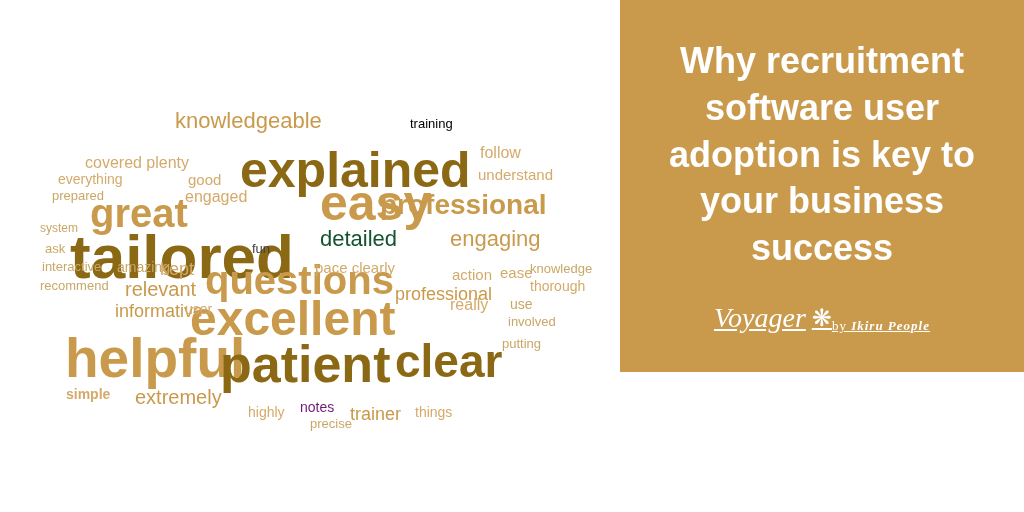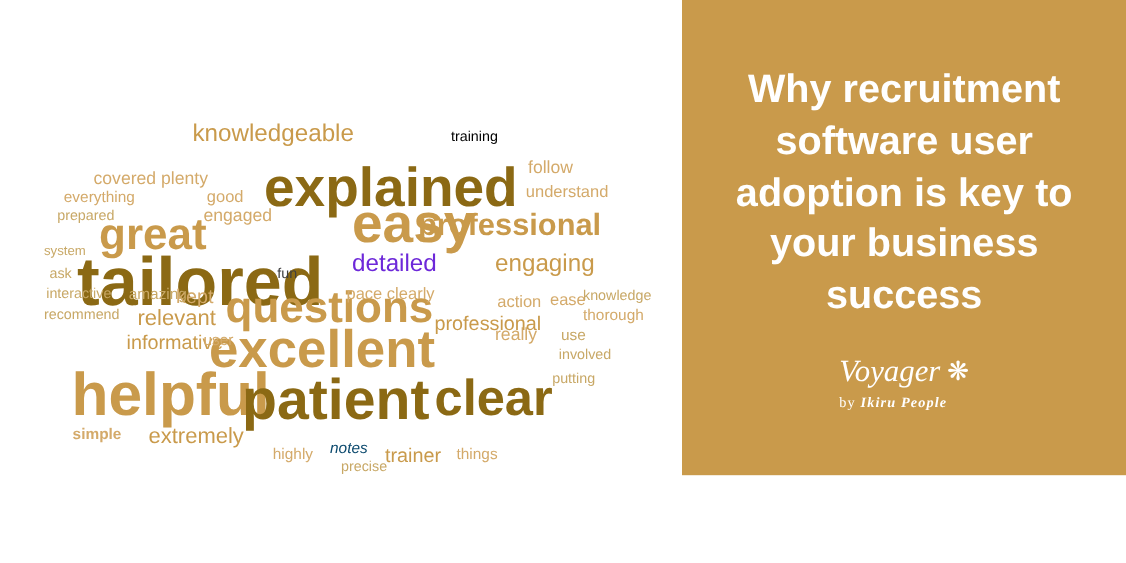--- a/index.html
+++ b/index.html
@@ -15,21 +15,21 @@
       height: 512px;
       background: #ffffff;
       position: relative;
       padding: 20px;
       display: flex;
       align-items: center;
       justify-content: center;
     }
     #right-panel {
       width: 404px;
-      height: 432px;
+      height: 372px;
       background: #C99A4B;
       display: flex;
       flex-direction: column;
       align-items: center;
       justify-content: center;
       padding: 40px 30px;
     }
     .word-cloud {
       position: relative;
       width: 580px;
@@ -46,23 +46,24 @@
       color: #ffffff;
       font-size: 36px;
       font-weight: bold;
       text-align: center;
       line-height: 1.3;
       margin-bottom: 30px;
       font-family: Arial, sans-serif;
     }
     .voyager-logo {
       display: flex;
-      flex-direction: column;
-      align-items: flex-start;
+      flex-direction: row;
+      align-items: flex-end;
       color: #ffffff;
+      text-decoration: underline;
     }
     .voyager-brand {
       display: flex;
       align-items: center;
       gap: 6px;
     }
     .voyager-text {
       font-size: 28px;
       font-style: italic;
       font-family: Georgia, serif;
@@ -93,21 +94,21 @@
       <span class="word" style="left: 200px; top: 308px; font-size: 52px; font-weight: bold; color: rgb(139, 105, 20); font-family: Arial, sans-serif;">patient</span>
       <span class="word" style="left: 220px; top: 115px; font-size: 50px; font-weight: bold; color: rgb(139, 105, 20); font-family: Arial, sans-serif;">explained</span>
       <span class="word" style="left: 170px; top: 265px; font-size: 48px; font-weight: bold; color: rgb(201, 154, 75); font-family: Arial, sans-serif;">excellent</span>
       <span class="word" style="left: 300px; top: 148px; font-size: 50px; font-weight: bold; color: rgb(201, 154, 75); font-family: Arial, sans-serif;">easy</span>
       <span class="word" style="left: 375px; top: 308px; font-size: 46px; font-weight: bold; color: rgb(139, 105, 20); font-family: Arial, sans-serif;">clear</span>
       <span class="word" style="left: 185px; top: 232px; font-size: 40px; font-weight: bold; color: rgb(201, 154, 75); font-family: Arial, sans-serif;">questions</span>
       <span class="word" style="left: 70px; top: 165px; font-size: 40px; font-weight: bold; color: rgb(201, 154, 75); font-family: Arial, sans-serif;">great</span>
       <span class="word" style="left: 360px; top: 163px; font-size: 28px; font-weight: bold; color: rgb(201, 154, 75); font-family: Arial, sans-serif;">professional</span>
       <span class="word" style="left: 155px; top: 82px; font-size: 22px; font-weight: normal; color: rgb(201, 154, 75); font-family: Arial, sans-serif;">knowledgeable</span>
       <span class="word" style="left: 430px; top: 200px; font-size: 22px; font-weight: normal; color: rgb(201, 154, 75); font-family: Arial, sans-serif;">engaging</span>
-      <span class="word" style="left: 300px; top: 200px; font-size: 22px; font-weight: normal; color: #6d28d9; font-family: Arial, sans-serif;">detailed</span>
+      <span class="word" style="left: 300px; top: 200px; font-size: 22px; font-weight: normal; color: #14532d; font-family: Arial, sans-serif;">detailed</span>
       <span class="word" style="left: 105px; top: 252px; font-size: 20px; font-weight: normal; color: rgb(201, 154, 75); font-family: Arial, sans-serif;">relevant</span>
       <span class="word" style="left: 95px; top: 275px; font-size: 18px; font-weight: normal; color: rgb(201, 154, 75); font-family: Arial, sans-serif;">informative</span>
       <span class="word" style="left: 375px; top: 258px; font-size: 18px; font-weight: normal; color: rgb(201, 154, 75); font-family: Arial, sans-serif;">professional</span>
       <span class="word" style="left: 65px; top: 128px; font-size: 16px; font-weight: normal; color: rgb(212, 170, 106); font-family: Arial, sans-serif;">covered plenty</span>
       <span class="word" style="left: 295px; top: 233px; font-size: 15px; font-weight: normal; color: rgb(212, 170, 106); font-family: Arial, sans-serif;">pace  clearly</span>
       <span class="word" style="left: 432px; top: 240px; font-size: 15px; font-weight: normal; color: rgb(212, 170, 106); font-family: Arial, sans-serif;">action</span>
       <span class="word" style="left: 480px; top: 238px; font-size: 15px; font-weight: normal; color: rgb(212, 170, 106); font-family: Arial, sans-serif;">ease</span>
       <span class="word" style="left: 140px; top: 233px; font-size: 18px; font-weight: normal; color: rgb(212, 170, 106); font-family: Arial, sans-serif;">kept</span>
       <span class="word" style="left: 115px; top: 360px; font-size: 20px; font-weight: normal; color: rgb(201, 154, 75); font-family: Arial, sans-serif;">extremely</span>
       <span class="word" style="left: 46px; top: 360px; font-size: 14px; font-weight: bold; color: rgb(212, 170, 106); font-family: Arial, sans-serif;">simple</span>
@@ -125,21 +126,21 @@
       <span class="word" style="left: 490px; top: 270px; font-size: 14px; font-weight: normal; color: rgb(200, 168, 102); font-family: Arial, sans-serif;">use</span>
       <span class="word" style="left: 510px; top: 252px; font-size: 14px; font-weight: normal; color: rgb(212, 170, 106); font-family: Arial, sans-serif;">thorough</span>
       <span class="word" style="left: 510px; top: 235px; font-size: 13px; font-weight: normal; color: rgb(200, 168, 102); font-family: Arial, sans-serif;">knowledge</span>
       <span class="word" style="left: 460px; top: 118px; font-size: 16px; font-weight: normal; color: rgb(212, 170, 106); font-family: Arial, sans-serif;">follow</span>
       <span class="word" style="left: 458px; top: 140px; font-size: 15px; font-weight: normal; color: rgb(212, 170, 106); font-family: Arial, sans-serif;">understand</span>
       <span class="word" style="left: 390px; top: 90px; font-size: 13px; font-weight: normal; color: #000000; font-family: Arial, sans-serif;">training</span>
       <span class="word" style="left: 232px; top: 215px; font-size: 13px; font-weight: normal; color: #404040; font-family: Arial, sans-serif;">fun</span>
       <span class="word" style="left: 488px; top: 288px; font-size: 13px; font-weight: normal; color: rgb(200, 168, 102); font-family: Arial, sans-serif;">involved</span>
       <span class="word" style="left: 482px; top: 310px; font-size: 13px; font-weight: normal; color: rgb(200, 168, 102); font-family: Arial, sans-serif;">putting</span>
       <span class="word" style="left: 228px; top: 378px; font-size: 14px; font-weight: normal; color: rgb(212, 170, 106); font-family: Arial, sans-serif;">highly</span>
-      <span class="word" style="left: 280px; top: 373px; font-size: 14px; font-weight: normal; color: #0c4a6e; font-family: Arial, sans-serif; font-style: italic;">notes</span>
+      <span class="word" style="left: 280px; top: 373px; font-size: 14px; font-weight: normal; color: #701a75; font-family: Arial, sans-serif;">notes</span>
       <span class="word" style="left: 290px; top: 390px; font-size: 13px; font-weight: normal; color: rgb(200, 168, 102); font-family: Arial, sans-serif;">precise</span>
       <span class="word" style="left: 330px; top: 378px; font-size: 18px; font-weight: normal; color: rgb(201, 154, 75); font-family: Arial, sans-serif;">trainer</span>
       <span class="word" style="left: 395px; top: 378px; font-size: 14px; font-weight: normal; color: rgb(212, 170, 106); font-family: Arial, sans-serif;">things</span>
     </div>
 </div>
 
 <div id="right-panel">
   <div class="right-title">Why recruitment software user adoption is key to your business success</div>
   <div class="voyager-logo">
     <div class="voyager-brand">

